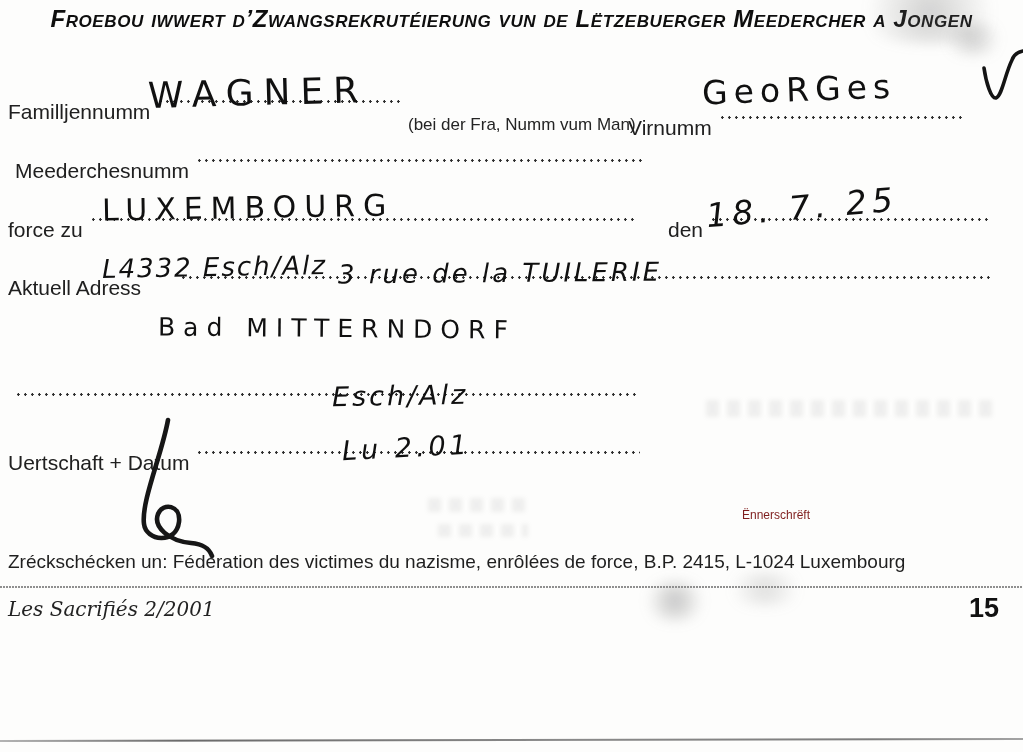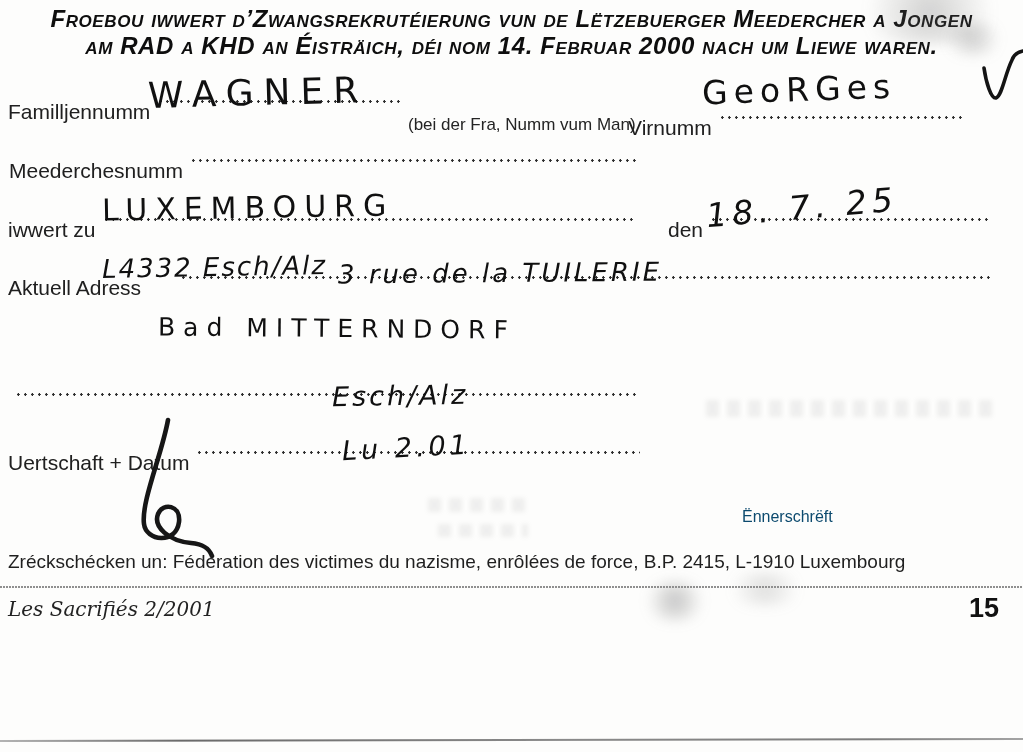--- a/index.html
+++ b/index.html
@@ -23,21 +23,21 @@
     flex:1; height:3px; margin:0 0 5px 9px;
     background-image:radial-gradient(circle at 1.4px 1.5px, #2d2d2d 1.05px, rgba(0,0,0,0) 1.45px);
     background-size:7px 3px; background-repeat:repeat-x;
   }
   .note{position:absolute; font-size:17px; color:#242424; white-space:nowrap;margin-top:12px;}
   
   .hw{position:absolute; font-family:"DejaVu Sans", sans-serif; color:#101010; white-space:nowrap;}
   .hw-caps{font-weight:500;}
   .hw-cursive{font-style:italic;}
   
-  .sig-label{position:absolute; font-size:16px; color:#0c4a6e;}
+  .sig-label{position:absolute; font-size:12px; color:#7f1d1d;}
   .return-line{position:absolute; font-size:19px; color:#1f1f1f; white-space:nowrap;}
   .divider{
     position:absolute; left:0; top:586px; width:1023px; height:3px;
     background-image:radial-gradient(circle at 1px 1px, #8f8f8f .75px, rgba(0,0,0,0) 1.05px);
     background-size:3px 3px; background-repeat:repeat-x;
   }
   .footer-journal{position:absolute; left:8px; top:597px; font-family:"DejaVu Serif", serif; font-style:italic; font-size:20px; color:#222;}
   .footer-page{position:absolute; right:24px; top:593px; font-size:27px; font-weight:bold; color:#111;}
   .scan-edge{
     position:absolute; left:-4px; top:739px; width:1032px; height:2px;
@@ -52,21 +52,20 @@
   }
   svg{position:absolute; overflow:visible;}
 </style>
 </head>
 <body>
 
 <div class="paper">
 
   <div class="header">
     <div>Froebou iwwert d’Zwangsrekrutéierung vun de Lëtzebuerger Meedercher a Jongen</div>
-    <div>am RAD a KHD an Éisträich, déi nom 14. Februar 2000 nach um Liewe waren.</div>
   </div>
 
   <div class="smudge" style="left:845px;top:-18px;width:170px;height:62px;background:radial-gradient(circle, rgba(110,110,110,.30), rgba(110,110,110,0) 70%);"></div>
   <div class="smudge" style="left:938px;top:22px;width:70px;height:34px;background:radial-gradient(circle, rgba(100,100,100,.28), rgba(100,100,100,0) 70%);"></div>
   <div class="smudge" style="left:640px;top:580px;width:70px;height:42px;background:radial-gradient(circle, rgba(105,105,105,.38), rgba(105,105,105,0) 70%);"></div>
   <div class="smudge" style="left:720px;top:572px;width:90px;height:34px;background:radial-gradient(circle, rgba(120,120,120,.22), rgba(120,120,120,0) 70%);"></div>
 
   <div class="ghost" style="left:706px;top:400px;width:290px;height:17px;"></div>
   <div class="ghost" style="left:428px;top:498px;width:105px;height:14px;"></div>
   <div class="ghost" style="left:438px;top:524px;width:90px;height:13px;"></div>
@@ -80,27 +79,27 @@
     <span class="flabel">Virnumm</span>
     <span class="leader"></span>
   </div>
   <span class="hw hw-caps" style="left:148px;top:72px;font-size:36px;letter-spacing:10px;transform:rotate(-1.5deg);">WAGNER</span>
   <span class="hw hw-caps" style="left:702px;top:70px;font-size:33px;letter-spacing:6px;transform:rotate(-2deg);">GeoRGes</span>
 
   <svg style="left:978px;top:48px;" width="48" height="62" viewBox="0 0 48 62">
     <path d="M 6 20 C 8 34 13 51 18 50 C 24 48 27 26 34 12 C 36 6 40 4 45 3" fill="none" stroke="#141414" stroke-width="3.6" stroke-linecap="round"></path>
   </svg>
 
-  <div class="row" style="left:9px;top:159px;width:628px;">
+  <div class="row" style="left:15px;top:159px;width:628px;">
     <span class="flabel">Meederchesnumm</span>
     <span class="leader"></span>
   </div>
 
   <div class="row" style="left:8px;top:218px;width:626px;">
-    <span class="flabel">iwwert zu</span>
+    <span class="flabel">force zu</span>
     <span class="leader"></span>
   </div>
   <div class="row" style="left:668px;top:218px;width:320px;">
     <span class="flabel">den</span>
     <span class="leader"></span>
   </div>
   <span class="hw hw-caps" style="left:102px;top:190px;font-size:30px;letter-spacing:8px;transform:rotate(-1deg);">LUXEMBOURG</span>
   <span class="hw hw-cursive" style="left:706px;top:188px;font-size:33px;letter-spacing:5px;transform:rotate(-5deg);">18. 7. 25</span>
 
   <div class="row" style="left:8px;top:276px;width:982px;gap:32px;">
@@ -122,21 +121,21 @@
     <span class="leader"></span>
   </div>
   <span class="hw hw-cursive" style="left:342px;top:432px;font-size:27px;letter-spacing:4px;transform:rotate(-3deg);">Lu 2.01</span>
 
   <svg style="left:112px;top:414px;" width="120" height="145" viewBox="0 0 120 145">
     <path d="M 56 6 C 50 40 29 88 32 110 C 34 127 64 131 67 108 C 69 91 51 88 46 100 C 41 113 57 127 79 129 C 91 130 97 134 100 142" fill="none" stroke="#161616" stroke-width="4.6" stroke-linecap="round"></path>
   </svg>
 
   <span class="sig-label" style="left:742px;top:508px;">Ënnerschrëft</span>
 
-  <span class="return-line" style="left:8px;top:551px;">Zréckschécken un: Fédération des victimes du nazisme, enrôlées de force, B.P. 2415, L-1910 Luxembourg</span>
+  <span class="return-line" style="left:8px;top:551px;">Zréckschécken un: Fédération des victimes du nazisme, enrôlées de force, B.P. 2415, L-1024 Luxembourg</span>
 
   <div class="divider"></div>
   <span class="footer-journal">Les Sacrifiés 2/2001</span>
   <span class="footer-page">15</span>
 
   <div class="scan-edge"></div>
 
 </div>
 
 </body></html>

